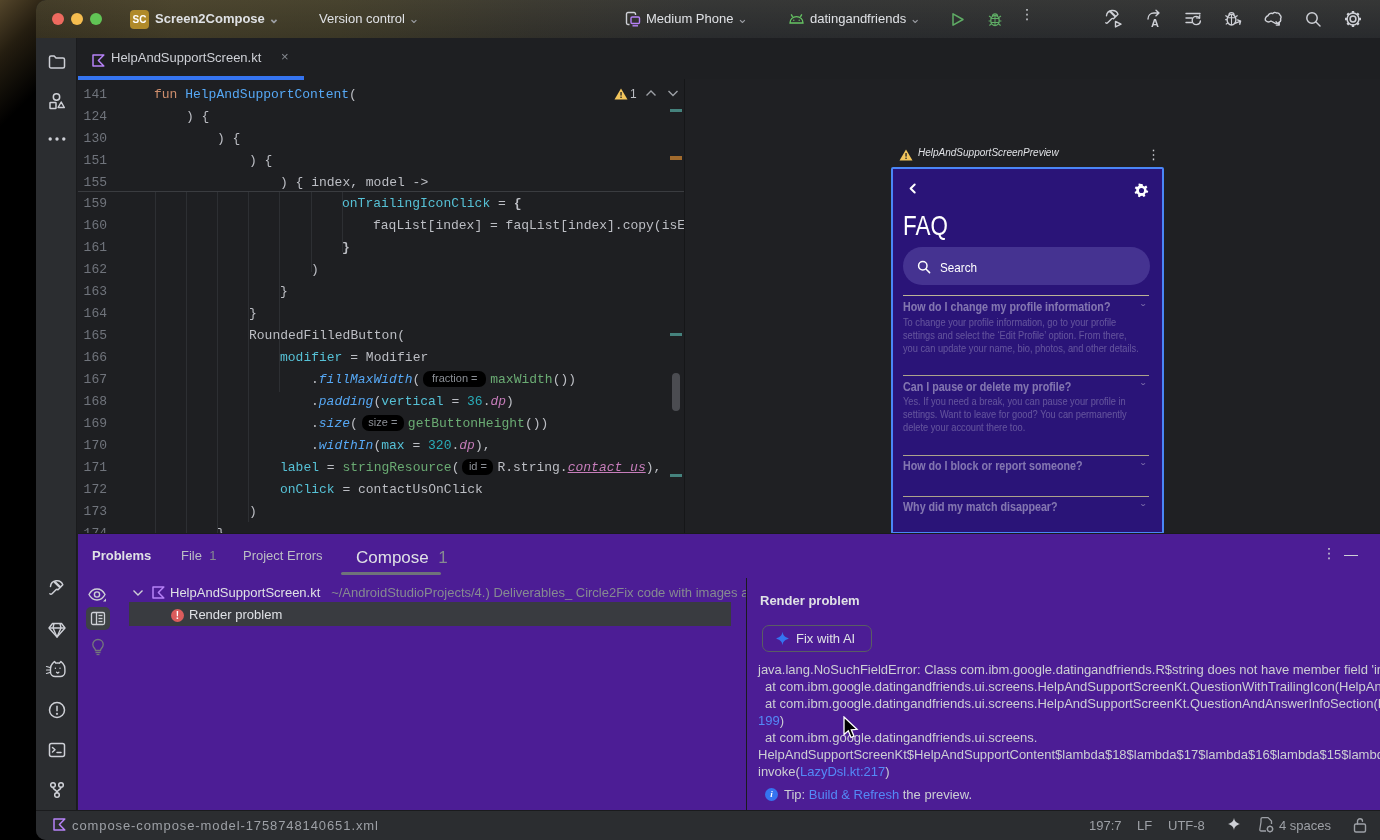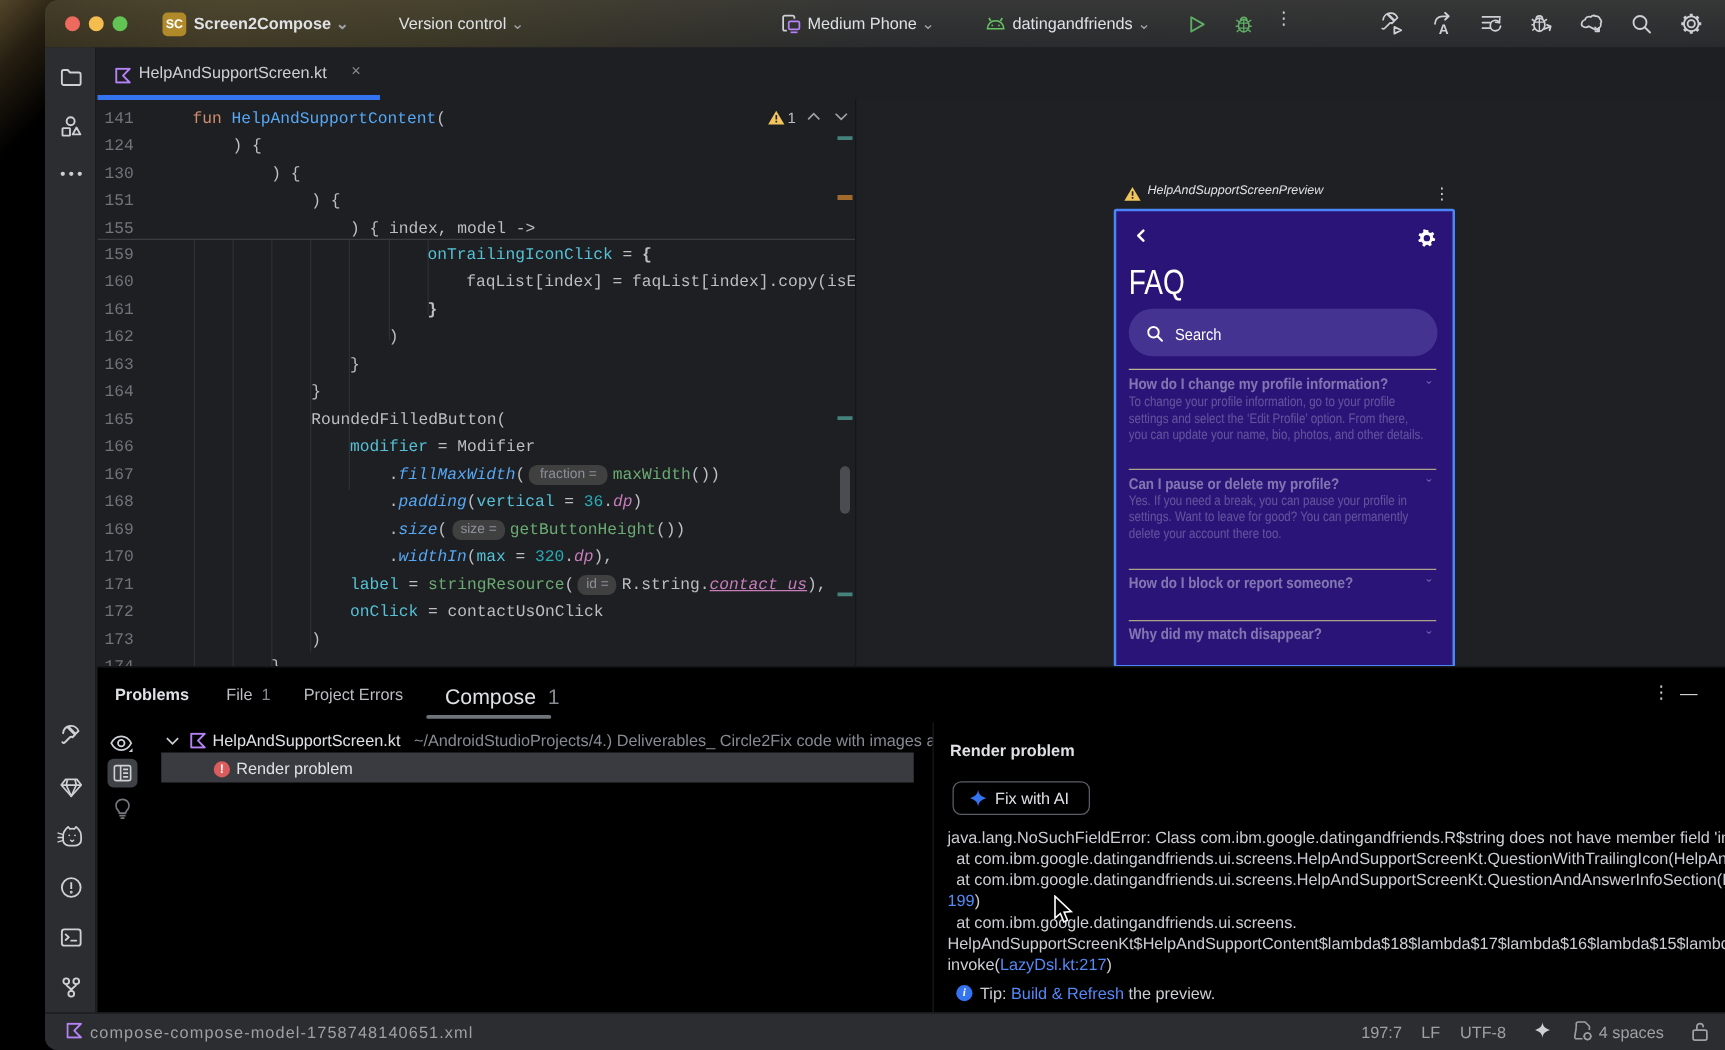--- a/index.html
+++ b/index.html
@@ -25,36 +25,36 @@
   .cl { position:absolute; white-space:pre; font-family:"Liberation Mono", monospace; font-size:13px; line-height:22px; height:22px; color:#bcbec4; }
   .ln { position:absolute; width:29px; text-align:right; font-family:"Liberation Mono", monospace; font-size:13px; line-height:22px; color:#70747c; }
   .kw { color:#cf8e6d; }
   .fn { color:#56a8f5; }
   .na { color:#56c1d6; }
   .fc { color:#6aab73; }
   .num { color:#2aacb8; }
   .ext { color:#56a8f5; font-style:italic; }
   .dp { color:#c77dbb; font-style:italic; }
   .err { color:#c77dbb; font-style:italic; text-decoration:underline; }
-  .inlay { display:inline-block; background:#404040; color:#8c9097; border-radius:7px;
+  .inlay { display:inline-block; background:#000000; color:#8c9097; border-radius:7px;
            font-family:"Liberation Sans", sans-serif; font-size:11px; line-height:15px; height:16px;
            text-align:center; vertical-align:1px; }
   .guide { position:absolute; width:1px; background:#2d2f33; }
   
   #preview { position:absolute; left:648px; top:79px; width:697px; height:454px; background:#1f2023; overflow:hidden; border-left:1px solid #151618; }
   #pvtop { position:absolute; left:0; top:0; width:697px; height:38px; background:#1e1f22; border-bottom:1px solid #141517; }
   #phone { position:absolute; left:206px; top:88px; width:273px; height:367px; background:#2a1478;
            border:2px solid #4a86f7; border-radius:2px; overflow:hidden; }
   .qt { left:10px; font-size:12.3px; font-weight:bold; color:rgba(255,255,255,0.42); white-space:nowrap;
         transform:scaleX(0.87); transform-origin:0 0; }
   .qb { left:10px; font-size:11px; line-height:13.4px; color:rgba(255,255,255,0.27); white-space:nowrap;
         transform:scaleX(0.84); transform-origin:0 0; }
   .qc { left:248px; font-size:13px; color:rgba(255,255,255,0.35); }
   
-  #bottom { position:absolute; left:42px; top:533px; width:1303px; height:277px; background:#000000; border-top:1px solid #1a1b1d;text-decoration:underline; }
+  #bottom { position:absolute; left:42px; top:533px; width:1303px; height:277px; background:#4c1d95; border-top:1px solid #1a1b1d;text-decoration:underline; }
   #bsplit { position:absolute; left:668px; top:44px; width:1px; height:233px; background:#1a1b1d; }
   #bottom { overflow:hidden; }
   .trace { position:absolute; color:#ccced3; font-size:13px; white-space:nowrap; }
   .lnk { color:#548af7; }
   
   #status { position:absolute; left:0; top:810px; width:1380px; height:30px; background:#2b2d30; border-top:1px solid #1a1b1d;
             color:#9da0a6; font-size:13px; }
   .ico { position:absolute; }
   svg { display:block; }
 </style></head>

